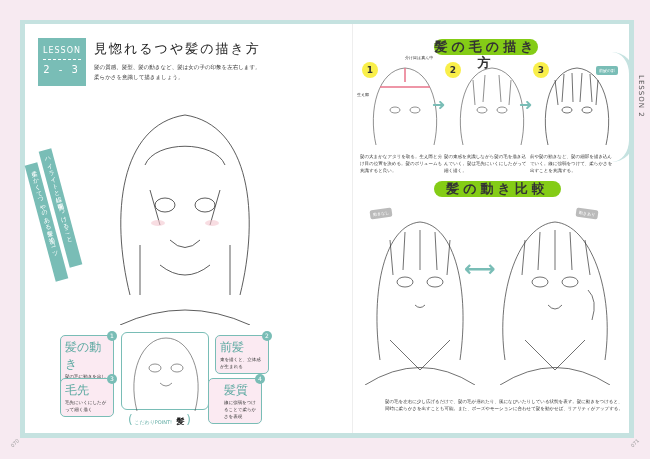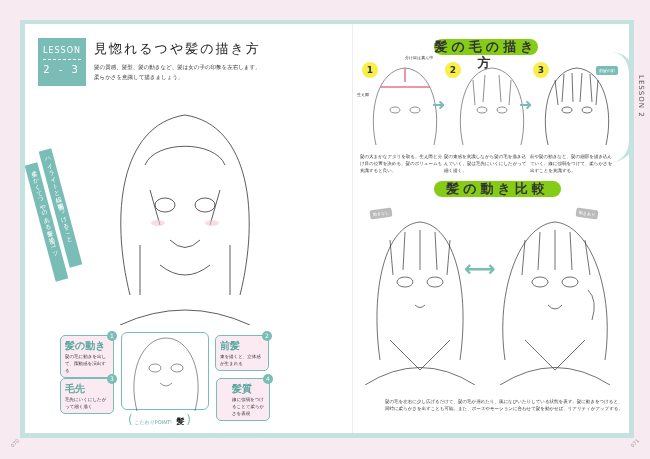--- a/index.html
+++ b/index.html
@@ -60,31 +60,31 @@
   }
   .tip1 { left: 54px; top: 148px; height: 120px; }
   .tip2 { left: 40px; top: 162px; height: 120px; }
   .figure-main {
     position: absolute; left: 100px; top: 95px; width: 170px; height: 230px;
   }
   .callout {
     position: absolute; background: #fbeaf2; border: 1px solid #79bdb6;
     border-radius: 5px; padding: 3px 4px; width: 54px;
   }
-  .callout-title { font-size: 10px; color: #5aa8a0; font-weight: bold; }
+  .callout-title { font-size: 12px; color: #5aa8a0; font-weight: normal; }
   .callout-body { font-size: 4.5px; line-height: 7px; color: #333; }
   .callout-num {
     position: absolute; top: -5px; right: -4px; width: 10px; height: 10px;
     border-radius: 50%; background: #79bdb6; color: #fff;
     font-size: 6px; text-align: center; line-height: 10px;
   }
   .cb1 { left: 60px; top: 335px; }
   .cb2 { left: 215px; top: 335px; }
   .cb3 { left: 60px; top: 378px; }
-  .cb4 { left: 216px; top: 378px; padding-left: 15px; }
+  .cb4 { left: 208px; top: 378px; padding-left: 15px; }
   .inset {
     position: absolute; left: 121px; top: 332px; width: 88px; height: 78px;
     border: 1px solid #79bdb6; border-radius: 6px; background: #fff;
   }
   .point-label {
     position: absolute; left: 128px; top: 413px;
     font-size: 5px; color: #5aa8a0;
   }
   .point-label b { color: #222; font-size: 8px; margin-left: 3px; }
   .paren { color: #79bdb6; font-size: 12px; }

